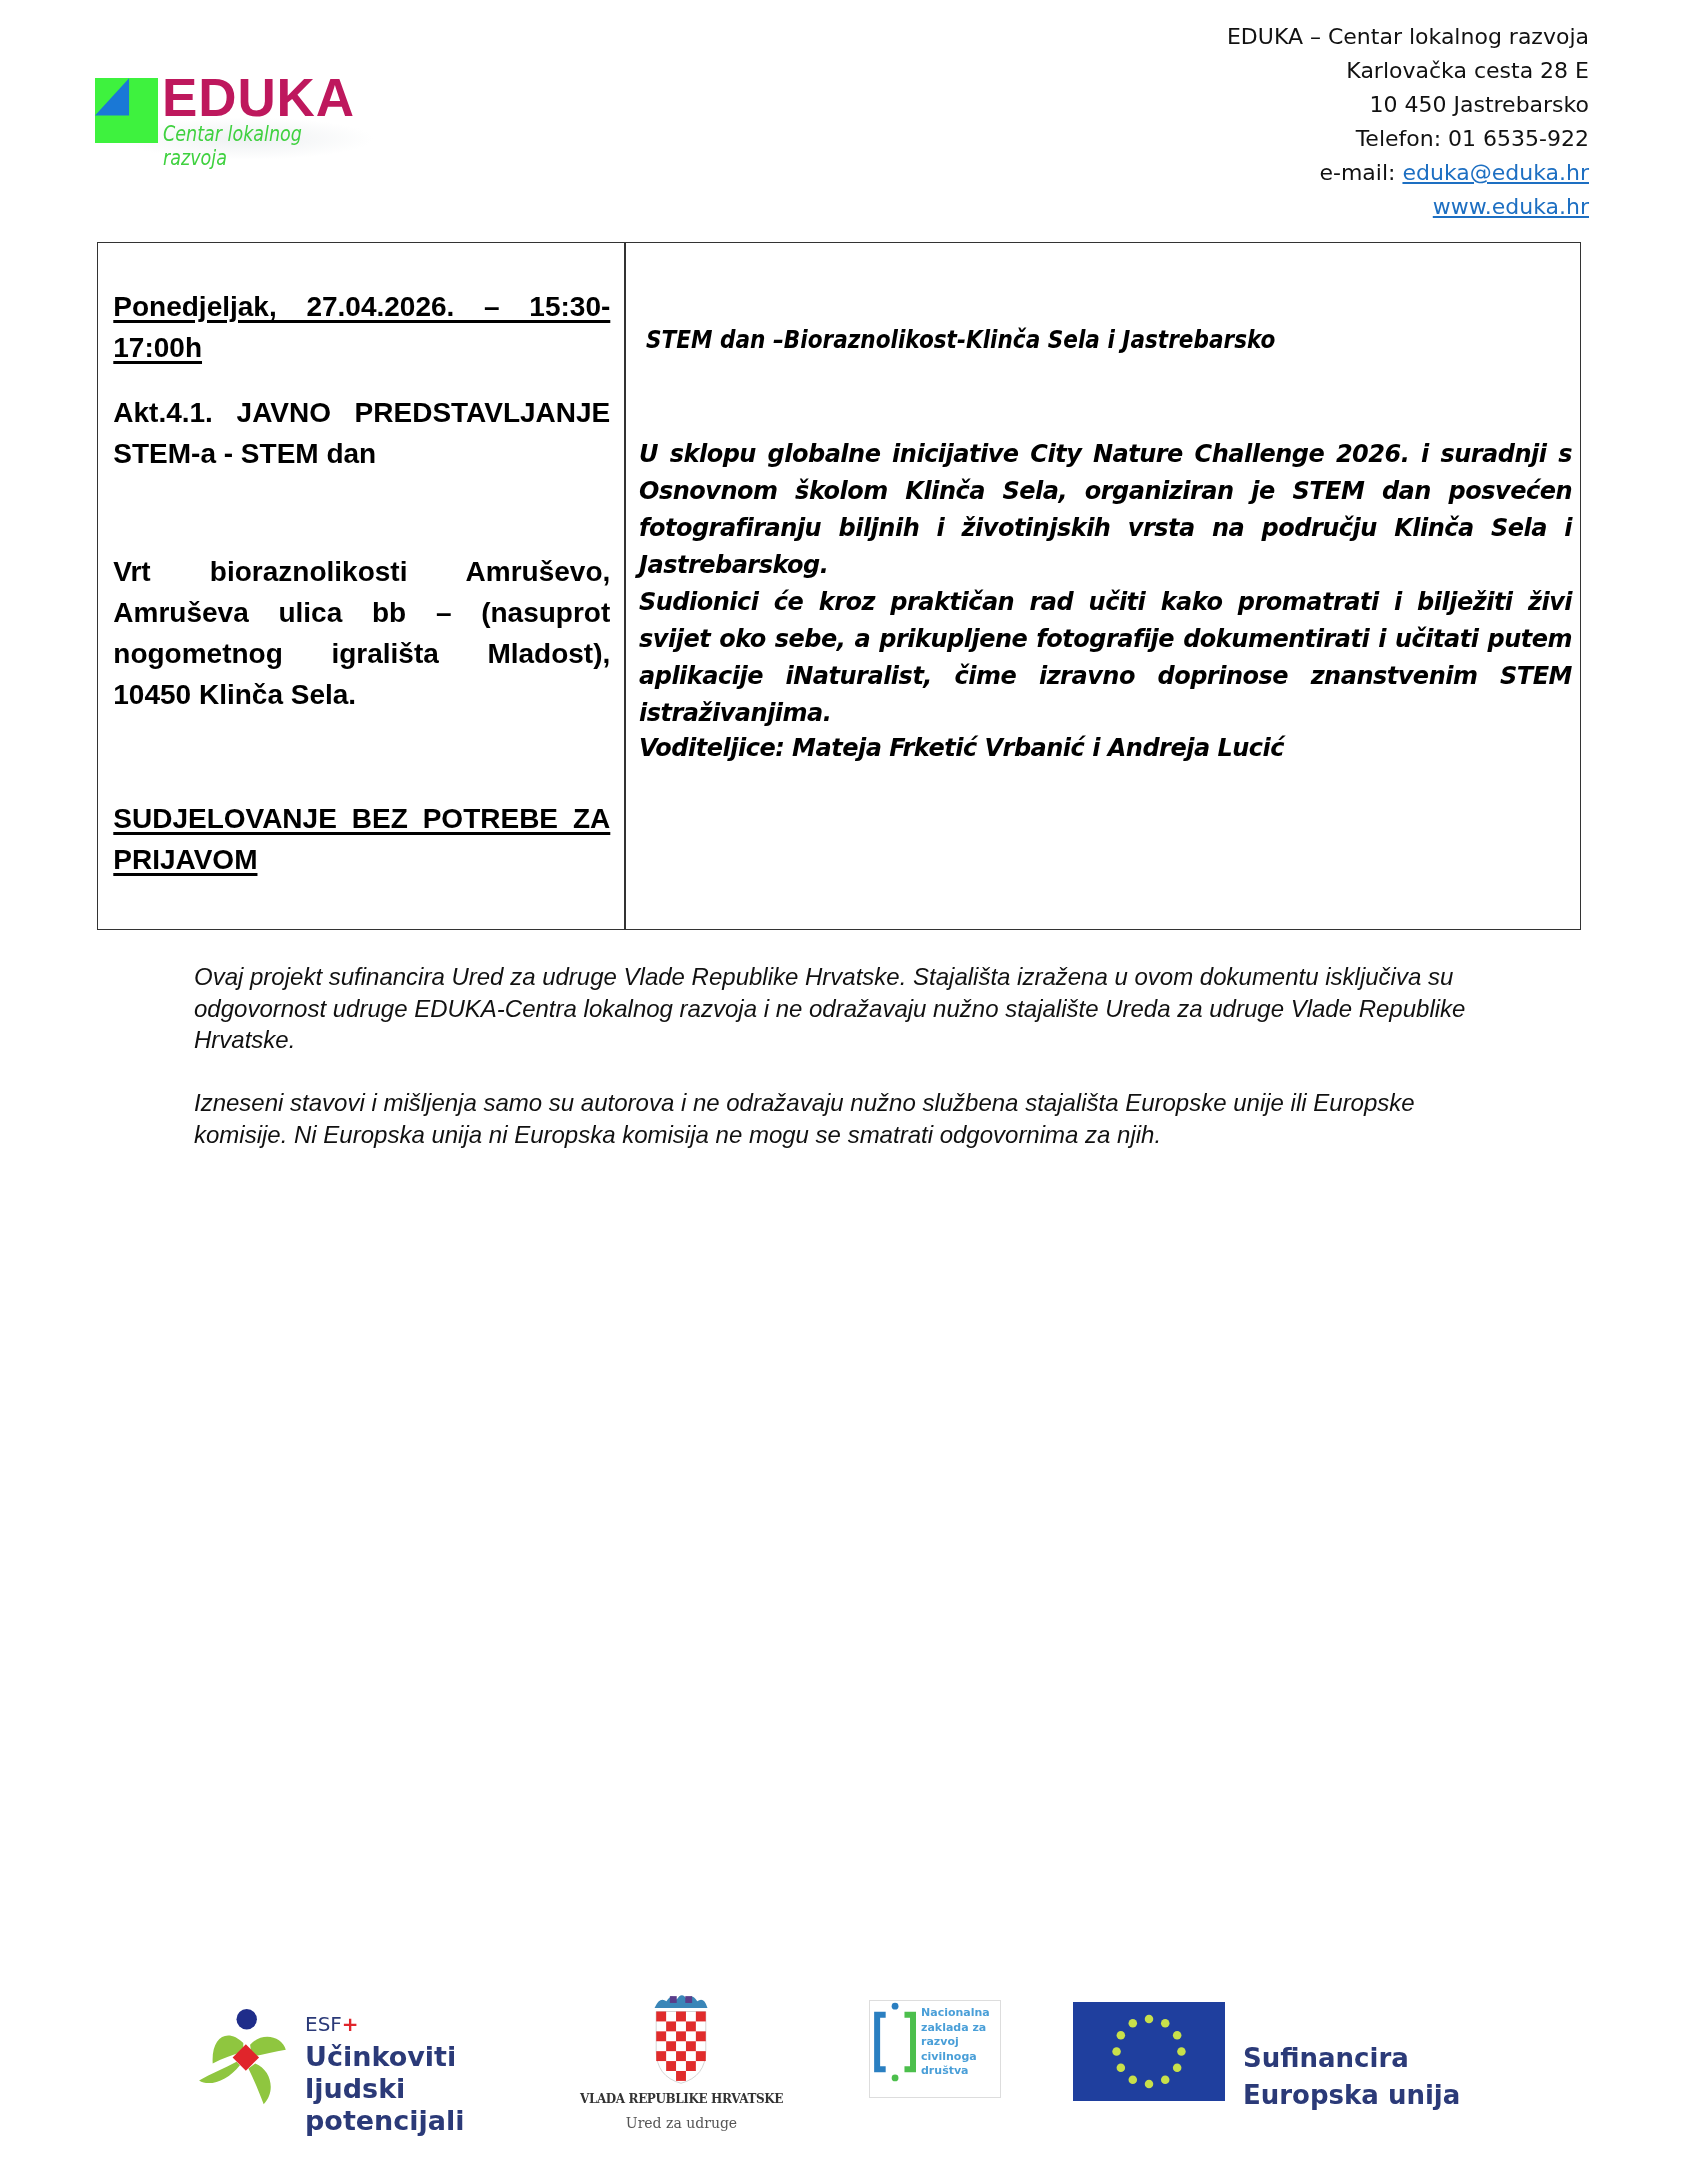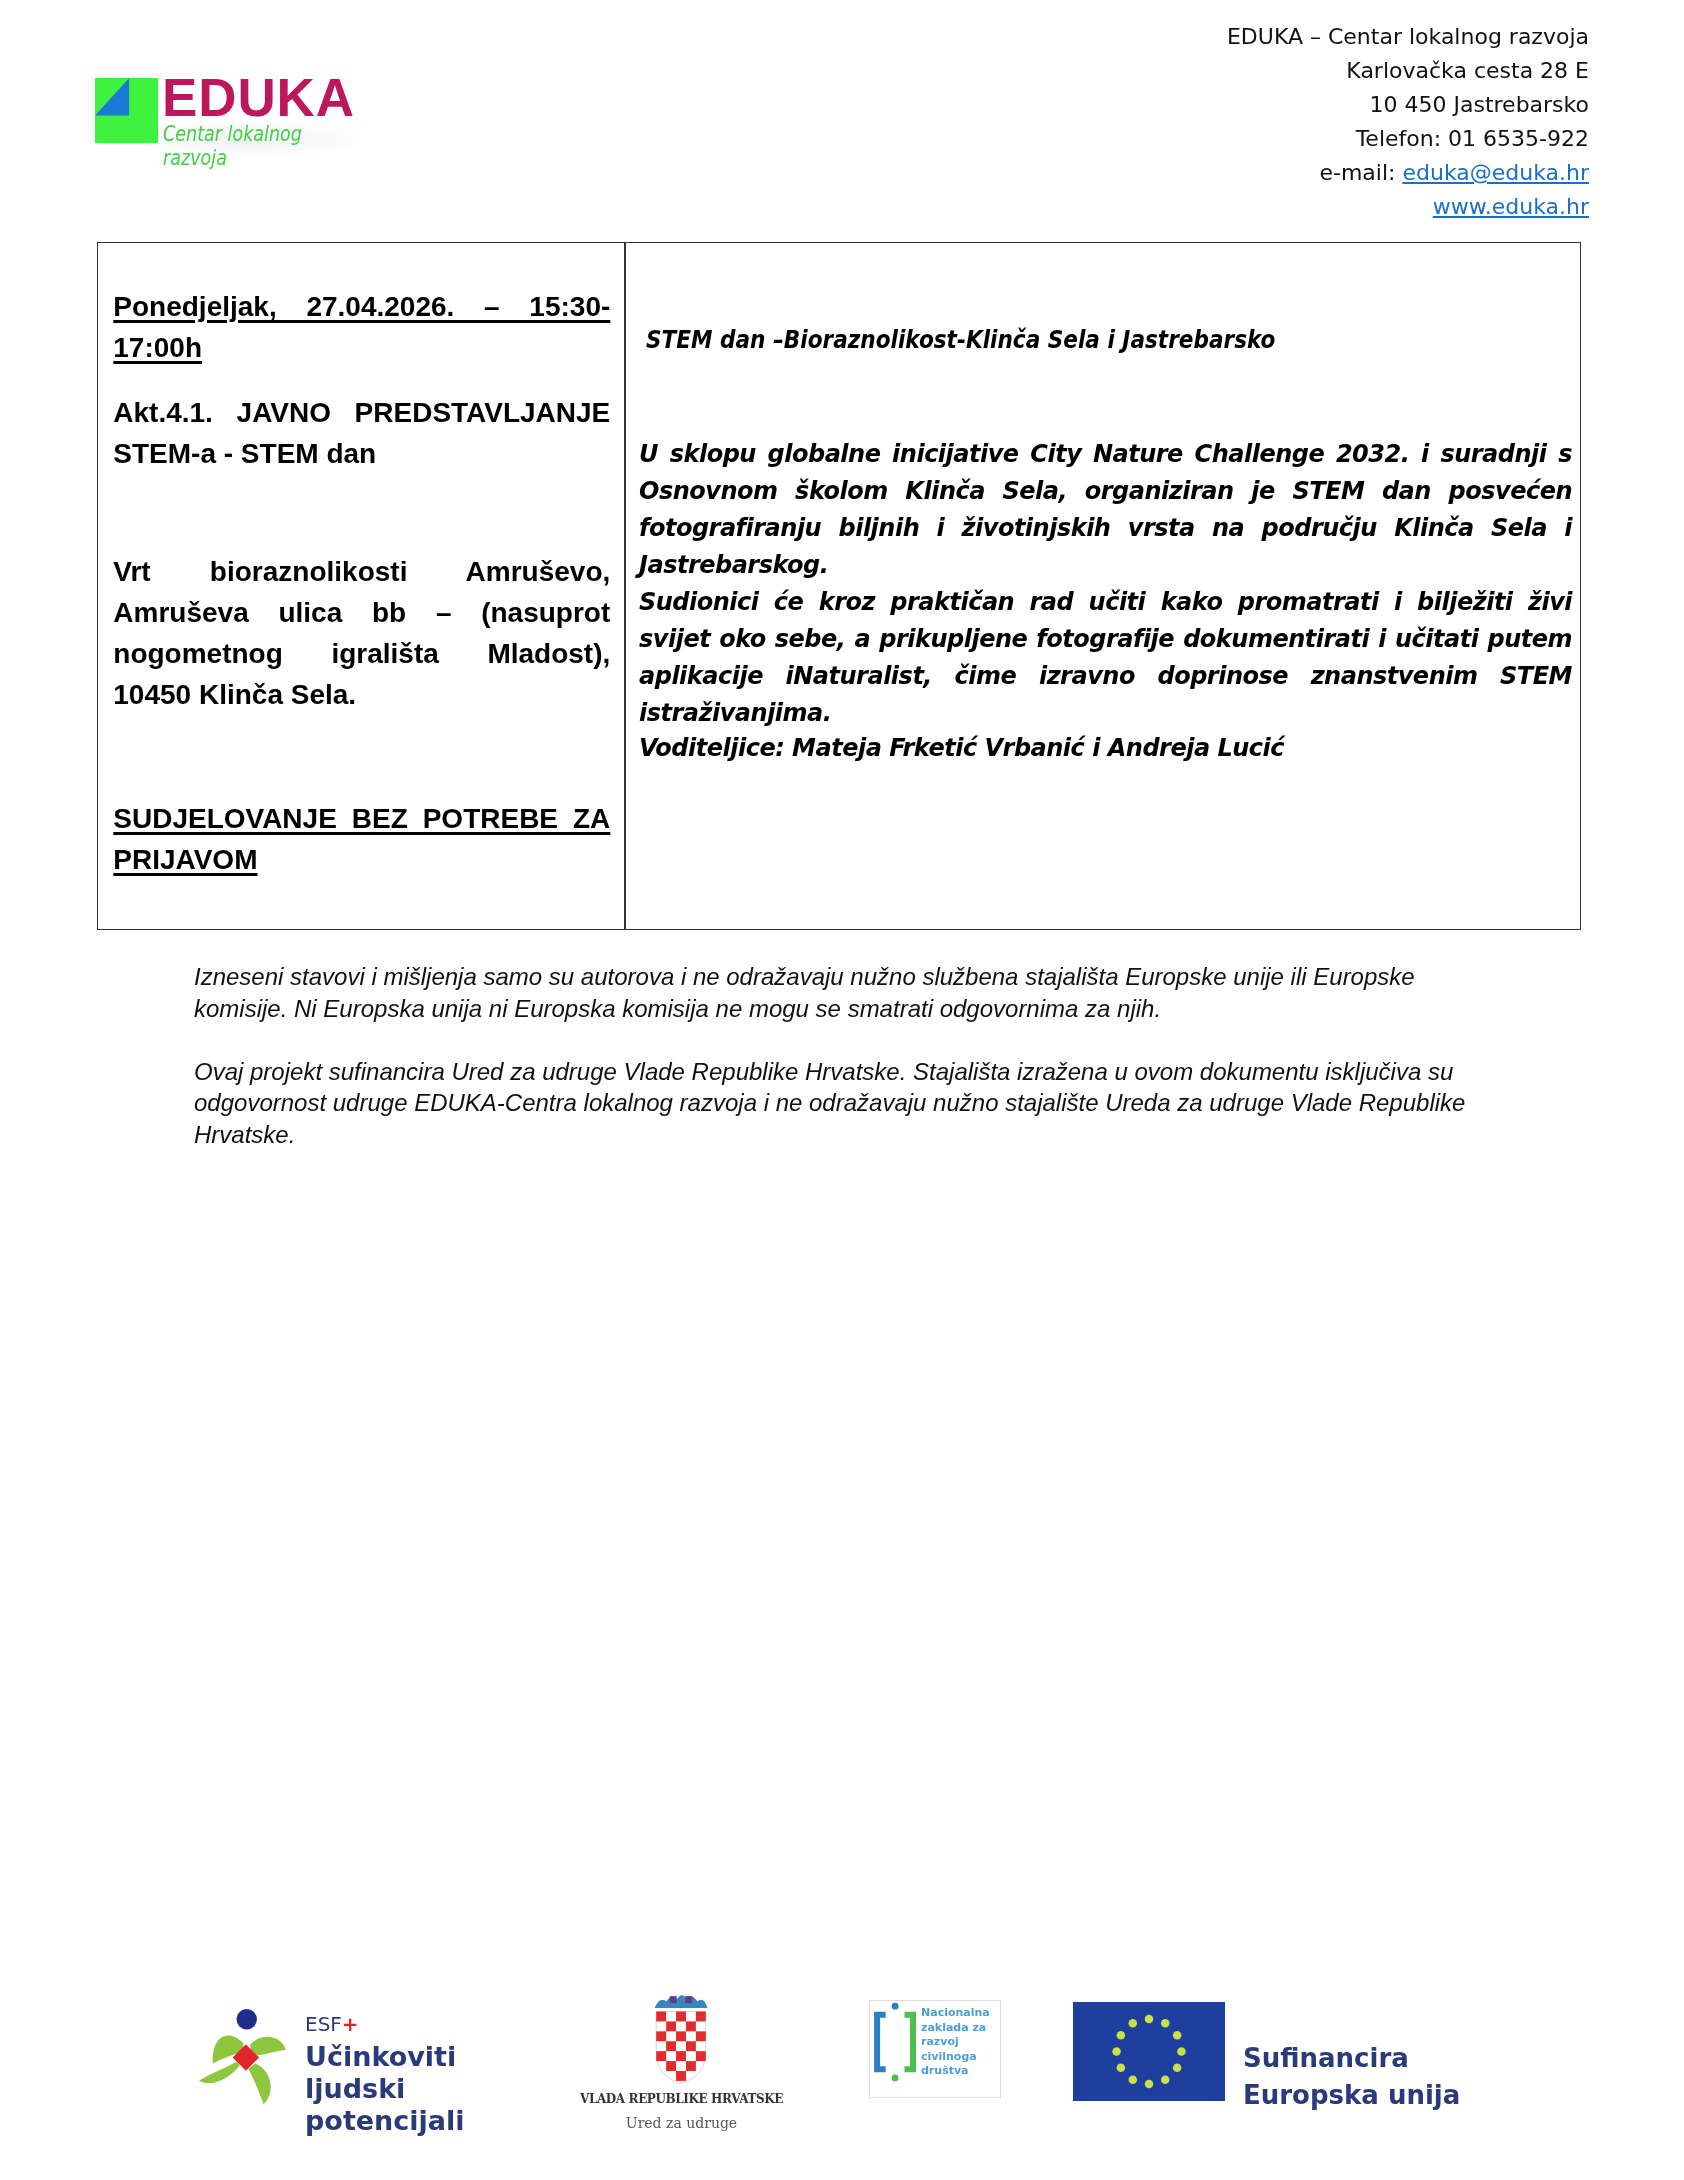--- a/index.html
+++ b/index.html
@@ -91,30 +91,30 @@
   <div class="divider"></div>
   <div class="left-col">
     <div class="blk u" style="top:43px;">Ponedjeljak, 27.04.2026. – 15:30-17:00h</div>
     <div class="blk" style="top:149px;">Akt.4.1. JAVNO PREDSTAVLJANJE STEM-a - STEM dan</div>
     <div class="blk" style="top:308px;">Vrt bioraznolikosti Amruševo, Amruševa ulica bb – (nasuprot nogometnog igrališta Mladost), 10450 Klinča Sela.</div>
     <div class="blk u" style="top:555px;">SUDJELOVANJE BEZ POTREBE ZA PRIJAVOM</div>
   </div>
   <div class="right-col">
     <div class="title">STEM dan –Bioraznolikost-Klinča Sela i Jastrebarsko</div>
     <div class="para">
-      <p>U  sklopu globalne inicijative City Nature Challenge 2032. i  suradnji s Osnovnom školom Klinča Sela, organiziran je  STEM dan posvećen fotografiranju biljnih i životinjskih vrsta na području Klinča Sela i Jastrebarskog.</p>
+      <p>U  sklopu globalne inicijative City Nature Challenge 2026. i  suradnji s Osnovnom školom Klinča Sela, organiziran je  STEM dan posvećen fotografiranju biljnih i životinjskih vrsta na području Klinča Sela i Jastrebarskog.</p>
       <p>Sudionici će kroz praktičan rad učiti kako promatrati i bilježiti živi svijet oko sebe, a prikupljene fotografije dokumentirati i učitati putem aplikacije iNaturalist, čime izravno doprinose znanstvenim STEM istraživanjima.</p>
     </div>
     <div class="lead">Voditeljice: Mateja Frketić Vrbanić i Andreja Lucić</div>
   </div>
 </div>
 
 <div class="disclaimer">
+  <p>Ovaj projekt sufinancira Ured za udruge Vlade Republike Hrvatske. Stajališta izražena u ovom dokumentu isključiva su odgovornost udruge EDUKA-Centra lokalnog razvoja  i ne odražavaju nužno stajalište Ureda za udruge Vlade Republike Hrvatske.</p>
   <p>Izneseni stavovi i mišljenja samo su autorova i ne odražavaju nužno službena stajališta Europske unije ili Europske komisije. Ni Europska unija ni Europska komisija ne mogu se smatrati odgovornima za njih.</p>
-  <p>Ovaj projekt sufinancira Ured za udruge Vlade Republike Hrvatske. Stajališta izražena u ovom dokumentu isključiva su odgovornost udruge EDUKA-Centra lokalnog razvoja  i ne odražavaju nužno stajalište Ureda za udruge Vlade Republike Hrvatske.</p>
 </div>
 
 <div class="footer">
   <div class="esf">
     <svg width="102" height="111" viewBox="0 0 120 130" style="position:absolute;left:0;top:0;">
       <circle cx="62" cy="20" r="12" fill="#1f2d8a"></circle>
       <path d="M58,48 C40,30 20,40 22,72 C34,66 46,62 58,58 Z" fill="#8fc63f"></path>
       <path d="M66,50 C80,34 104,40 108,56 C94,58 80,62 68,64 Z" fill="#8fc63f"></path>
       <path d="M72,72 C92,80 96,106 82,120 C76,104 70,90 64,78 Z" fill="#8fc63f"></path>
       <path d="M54,74 C40,92 18,100 6,92 C20,84 36,78 50,70 Z" fill="#8fc63f"></path>

